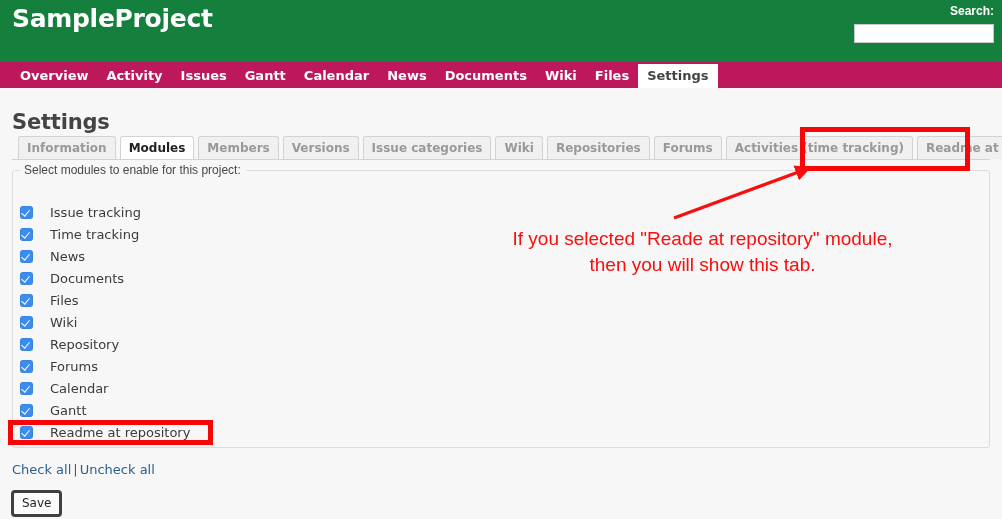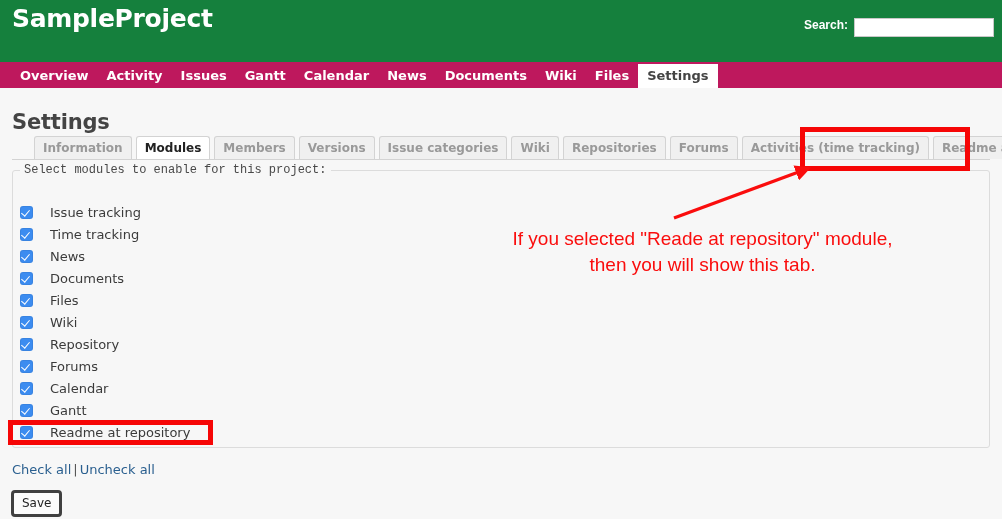--- a/index.html
+++ b/index.html
@@ -33,24 +33,25 @@
     font-family: "DejaVu Sans", sans-serif;
     font-size: 25px;
     font-weight: bold;
     color: #ffffff;
     letter-spacing: -0.3px;
     white-space: nowrap;
   }
   #search-area {
     position: absolute;
     right: 8px;
-    top: 18px;
+    top: 4px;
     display: flex;
-    align-items: flex-start;
+    align-items: flex-end;
     gap: 6px;
+    flex-direction: column;
   }
   #search-label {
     font-family: "Liberation Sans", sans-serif;
     font-size: 12px;
     font-weight: bold;
     color: #ffffff;
   }
   #search-input {
     width: 132px;
     height: 15px;
@@ -105,21 +106,21 @@
     font-family: "DejaVu Sans", sans-serif;
     font-size: 21px;
     font-weight: bold;
     color: #444444;
     letter-spacing: -0.2px;
   }
 
   
   #tabs-wrapper {
     position: absolute;
-    left: 17px;
+    left: 1px;
     top: 48px;
     width: 951px;
     height: 24px;
   }
   #tabs {
     position: absolute;
     left: 17px;
     top: 0;
     display: flex;
     align-items: flex-end;
@@ -164,21 +165,21 @@
     border-radius: 3px;
     background: #f7f7f7;
     box-sizing: border-box;
   }
   #modules-legend {
     position: absolute;
     left: 20px;
     top: 76px;
     background: #f7f7f7;
     padding: 0 5px 0 4px;
-    font-family: Liberation Mono, monospace;
+    font-family: Liberation Sans, sans-serif;
     font-size: 12px;
     color: #484848;
     line-height: 13px;
   }
   #modules-list {
     position: absolute;
     left: 20px;
     top: 113px;
     width: 600px;
   }

